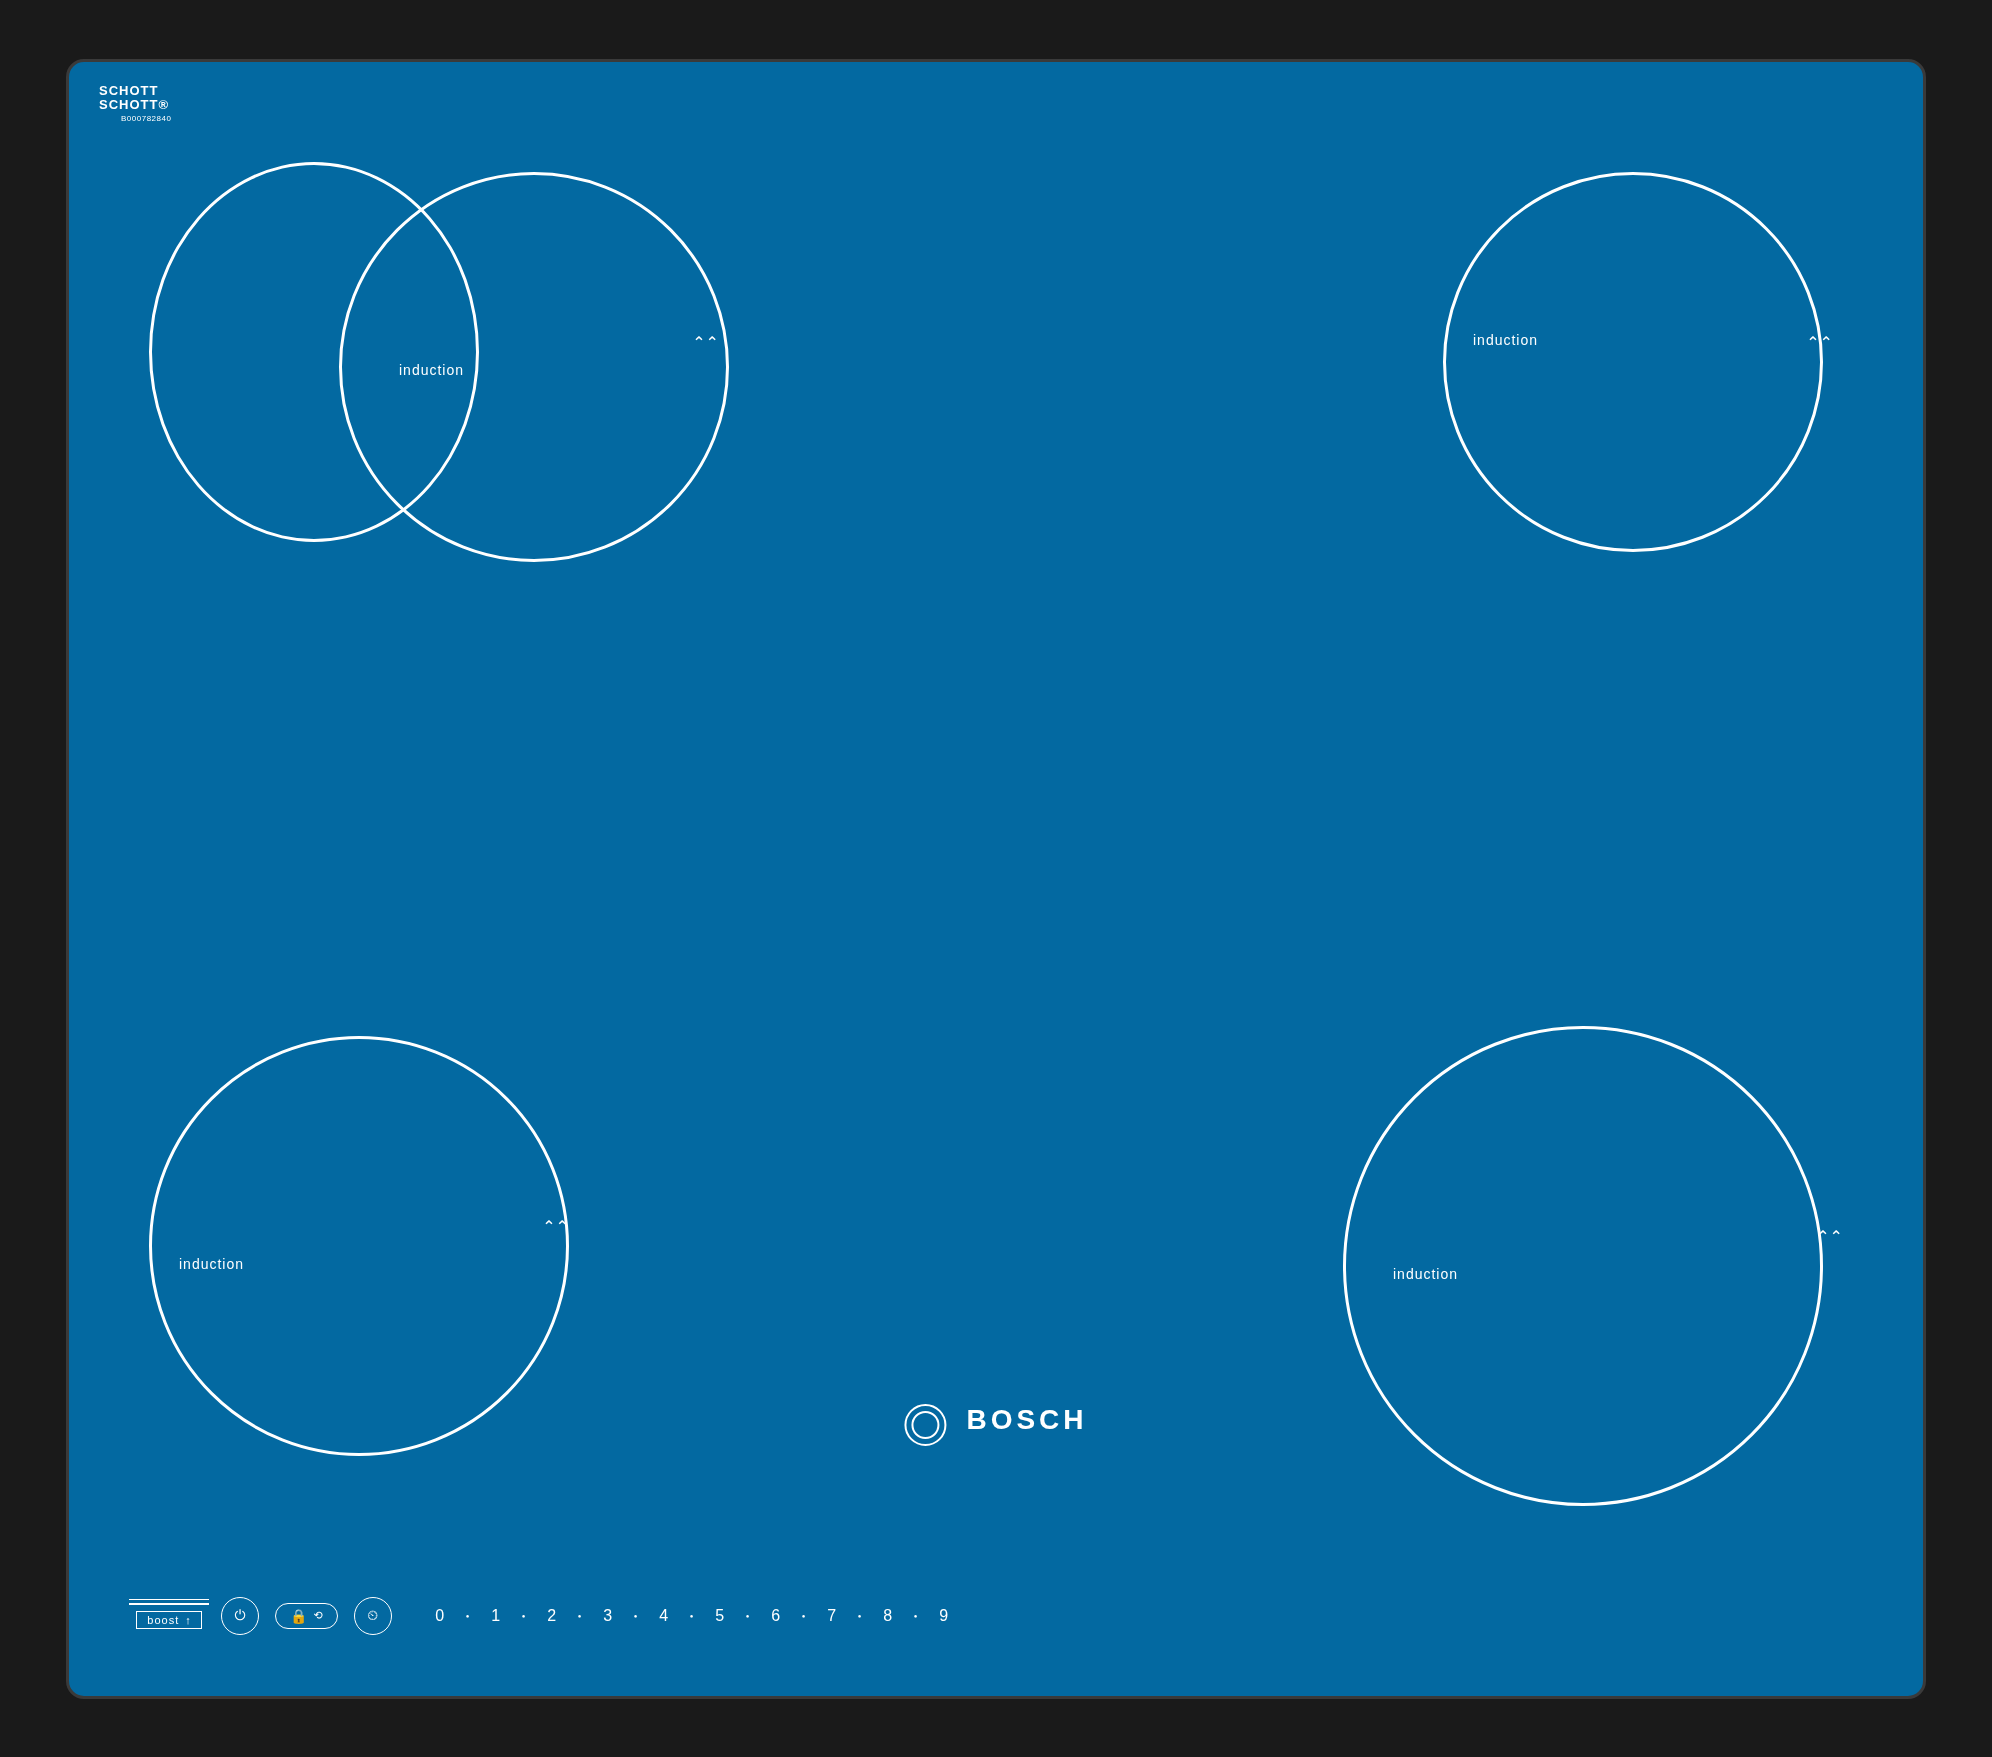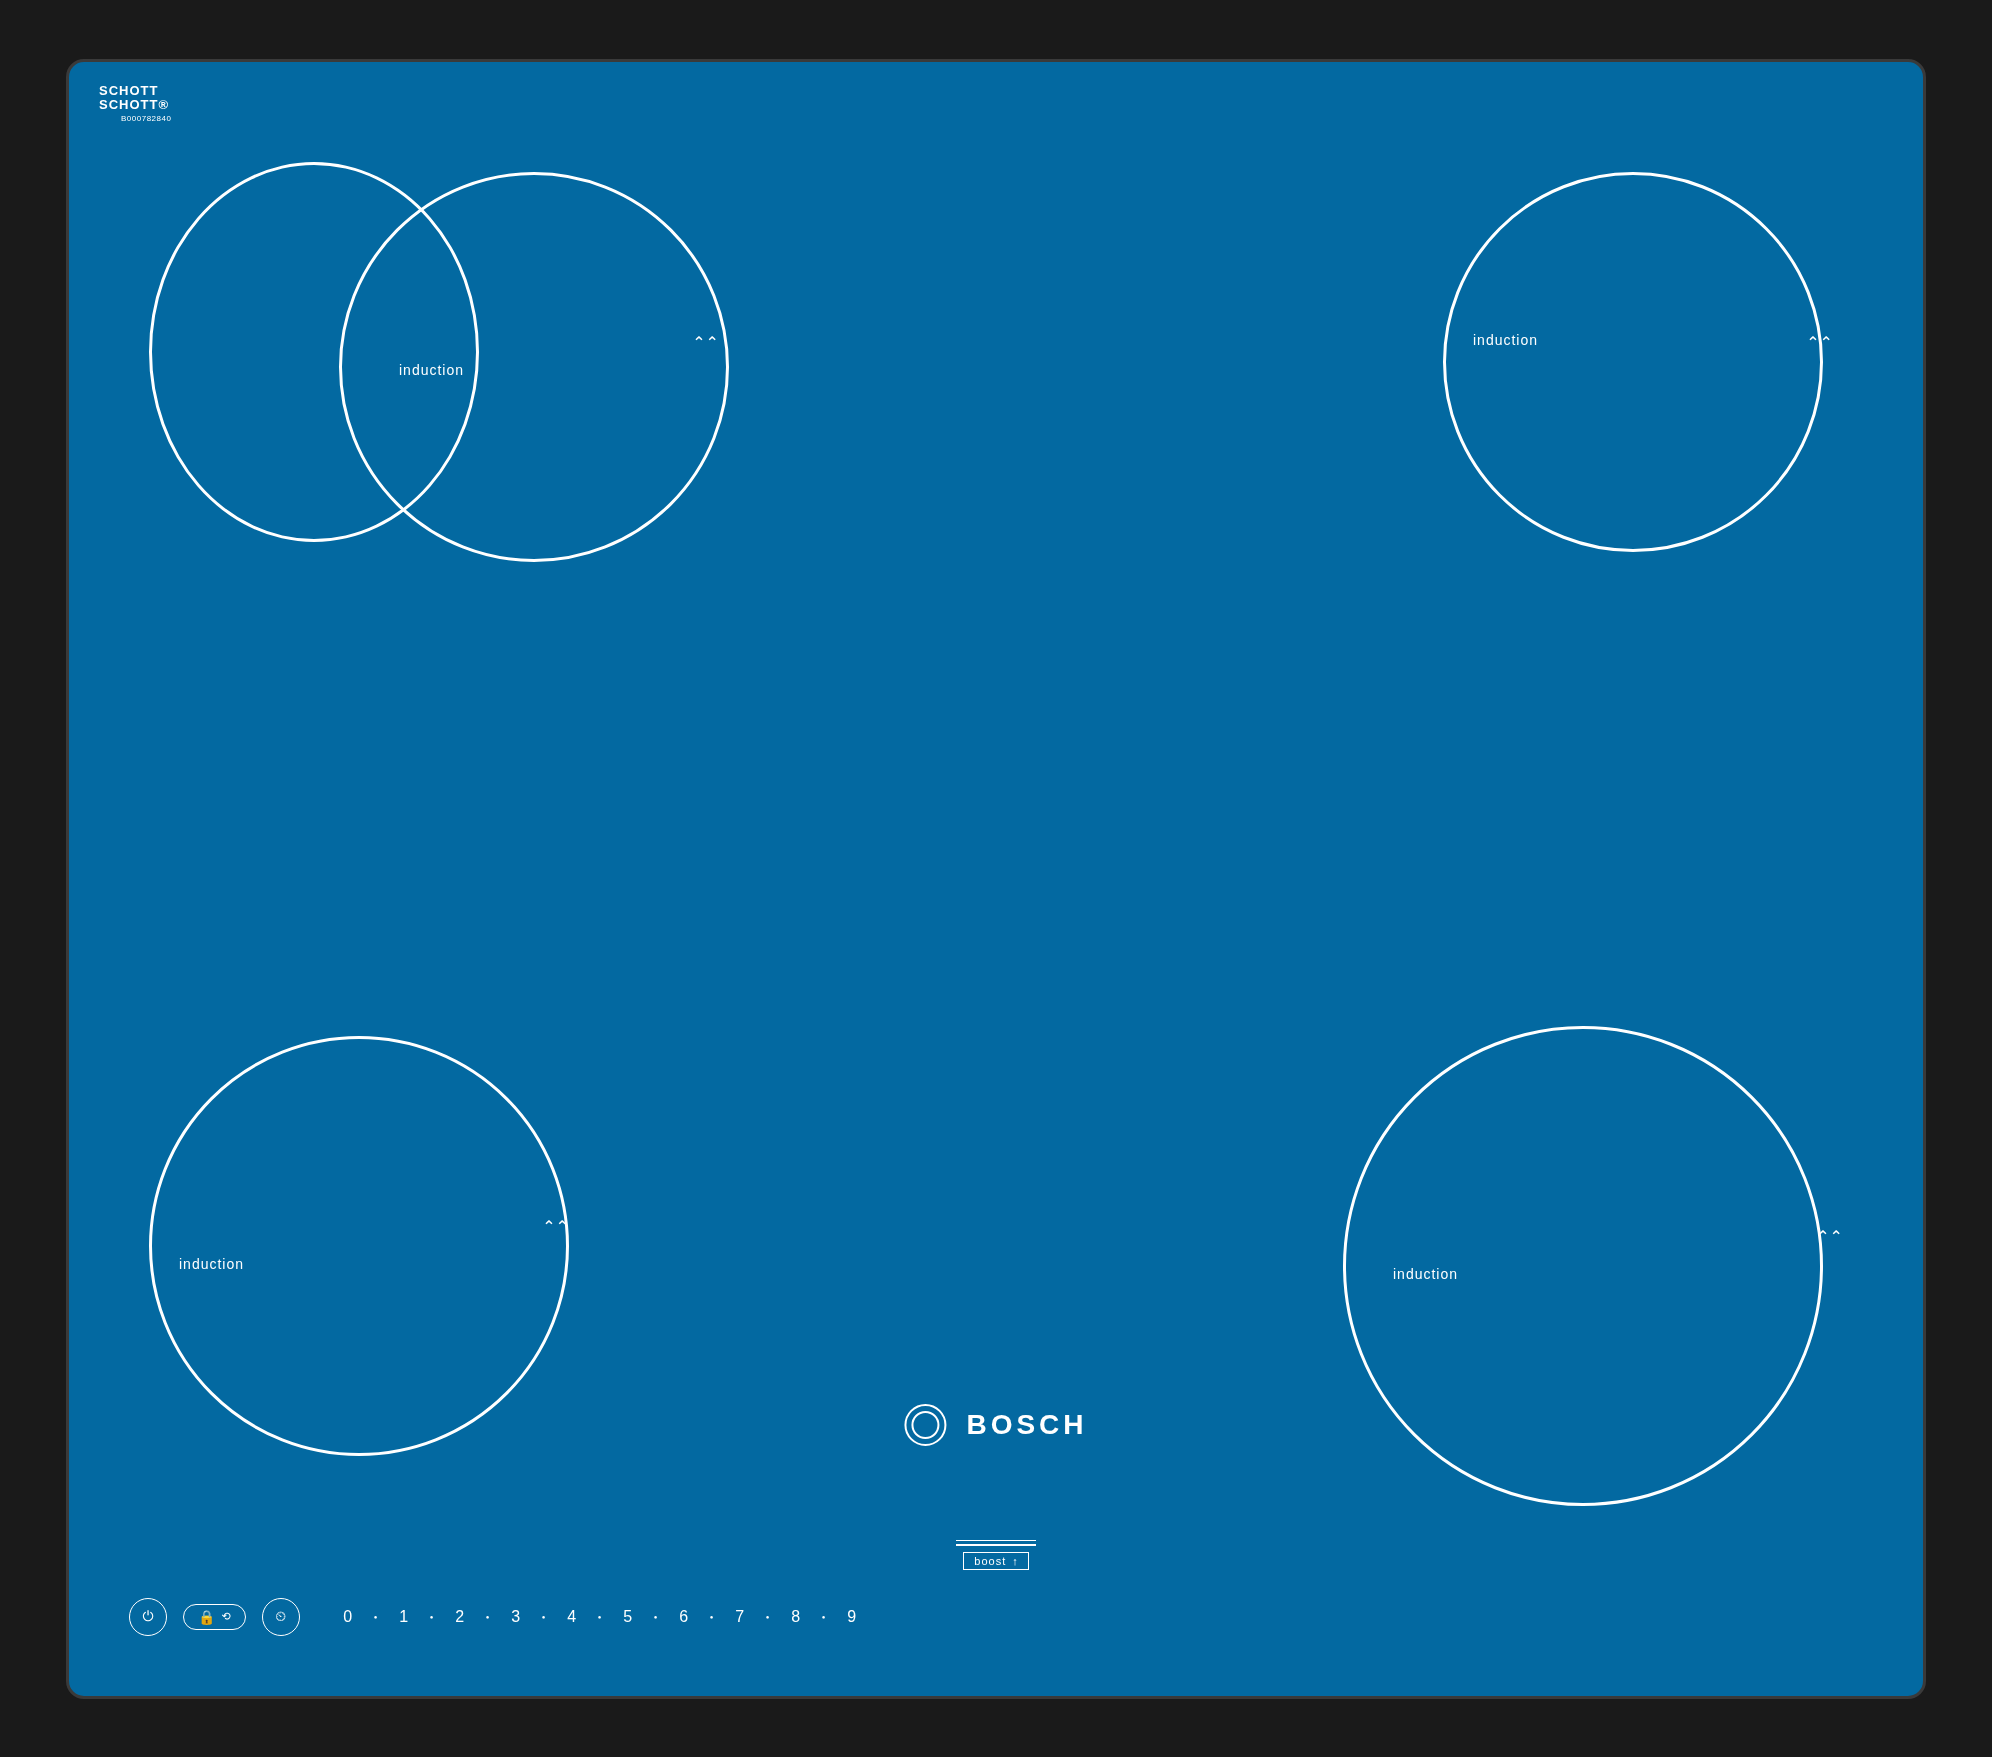--- a/index.html
+++ b/index.html
@@ -195,21 +195,21 @@
       color: white;
       font-size: 18px;
     }
     
     .bosch-logo {
       position: absolute;
       bottom: 250px;
       left: 50%;
       transform: translateX(-50%);
       display: flex;
-      align-items: center;
+      align-items: flex-start;
       gap: 20px;
       color: white;
     }
     .bosch-circle-icon {
       width: 42px;
       height: 42px;
       border: 2.5px solid white;
       border-radius: 50%;
       display: flex;
       align-items: center;
@@ -223,28 +223,28 @@
     }
     .bosch-text {
       color: white;
       font-size: 28px;
       font-weight: bold;
       letter-spacing: 4px;
     }
     
     .control-panel {
       position: absolute;
-      bottom: 36px;
+      bottom: 20px;
       left: 60px;
       right: 60px;
       height: 120px;
       display: flex;
-      flex-direction: column;
-      align-items: center;
-      gap: 24px;
+      flex-direction: row;
+      align-items: center;
+      gap: 12px;
     }
     .boost-indicator {
       display: flex;
       flex-direction: column;
       align-items: center;
       margin-bottom: 4px;
     }
     .boost-box {
       border: 1px solid white;
       padding: 2px 10px;

